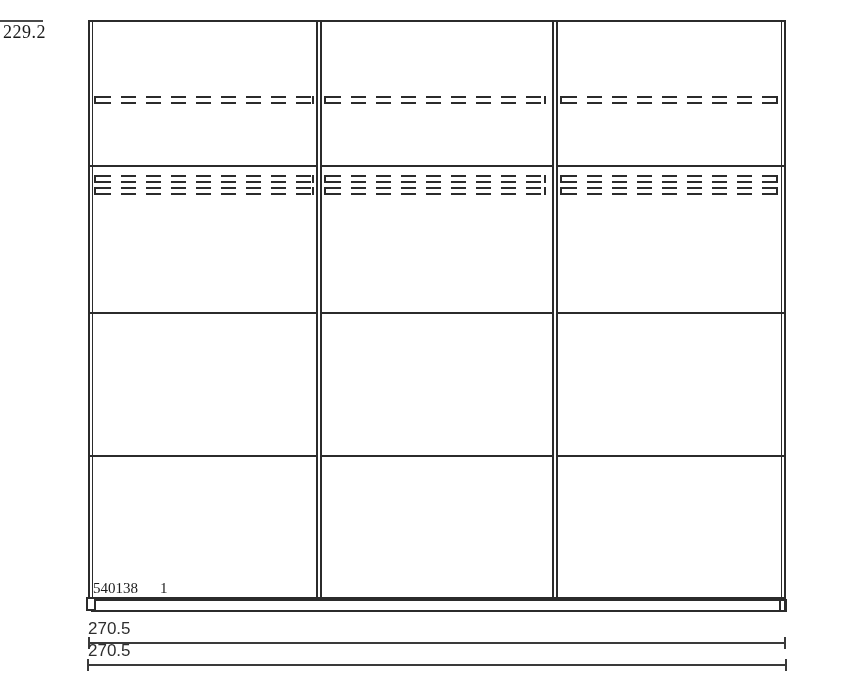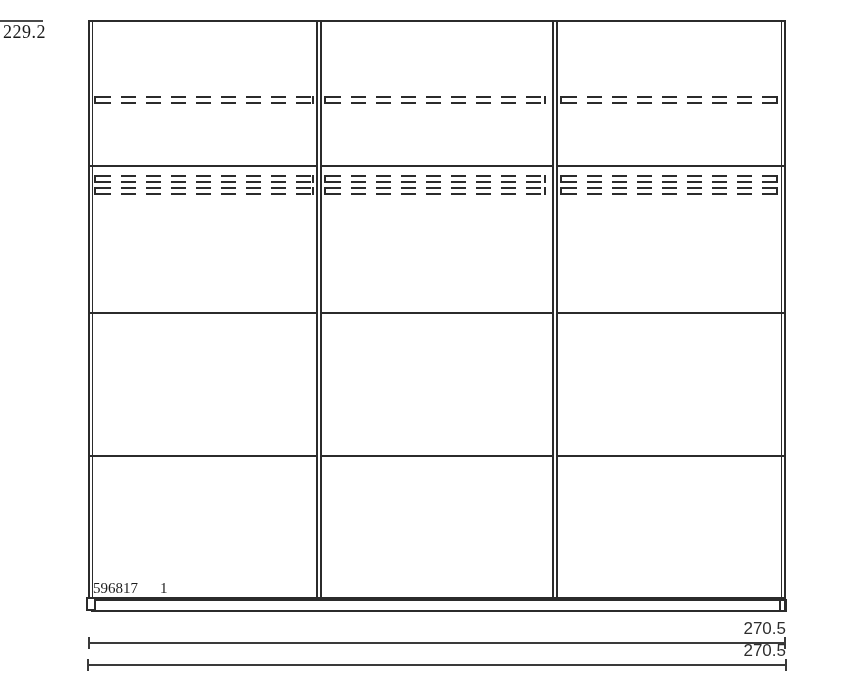--- a/index.html
+++ b/index.html
@@ -118,21 +118,21 @@
   .dim .tick{
     position:absolute;top:0;bottom:0;width:2px;
     background:var(--dimline);
   }
   .dim .tick.left{left:0;}
   .dim .tick.right{right:0;}
   .dim.dim1{left:88px;top:637px;width:698px;}
   .dim.dim2{left:87px;top:659px;width:700px;}
   .dim-label{
     position:absolute;left:88px;width:698px;
-    text-align:right;
+    text-align:left;
     font-family:"Liberation Sans", sans-serif;
     font-size:17px;line-height:18px;
     color:#2e2e2e;
   }
   .dim-label.w1{top:620px;}
   .dim-label.w2{top:642px;}
 </style>
 </head>
 <body>
 
@@ -157,21 +157,21 @@
     <div class="shelf rowB secM"></div>
     <div class="shelf rowB secR"></div>
     <div class="shelf rowC secL"></div>
     <div class="shelf rowC secM"></div>
     <div class="shelf rowC secR"></div>
 
     <div class="divider d1"></div>
     <div class="divider d2"></div>
 
     <div class="drawing-number">
-      <span>596817</span><span class="sheet">1</span>
+      <span>540138</span><span class="sheet">1</span>
     </div>
   </div>
 
   <div class="plinth"></div>
   <div class="plinth-left-tab"></div>
   <div class="plinth-right-foot"></div>
 
   <div class="dim-label w1">270.5</div>
   <div class="dim dim1">
     <span class="tick left"></span>

